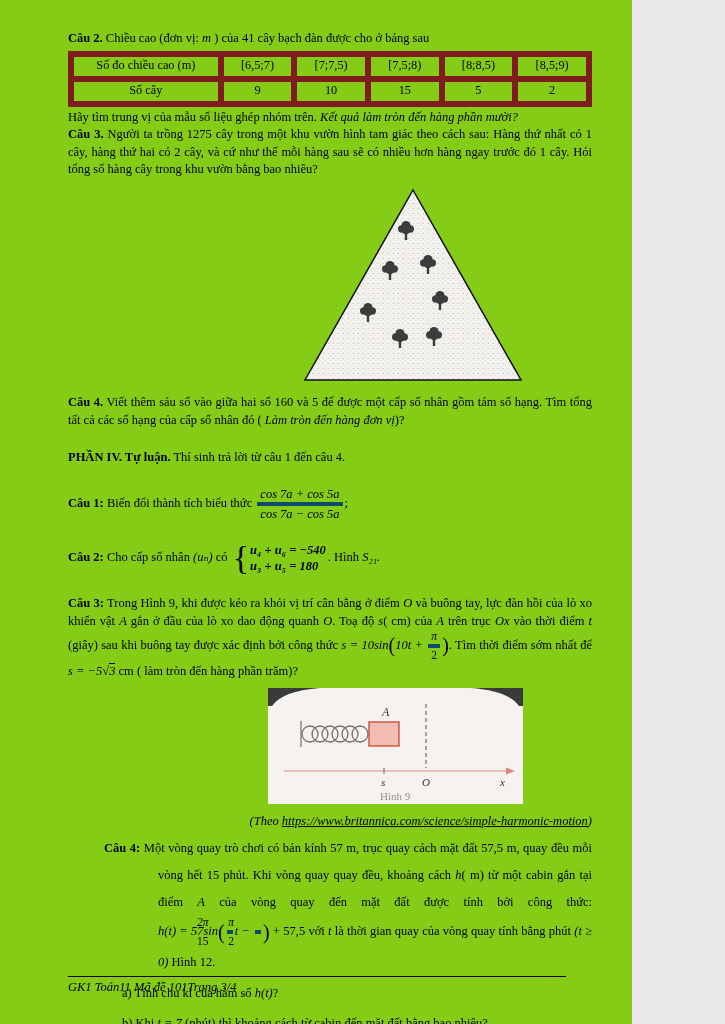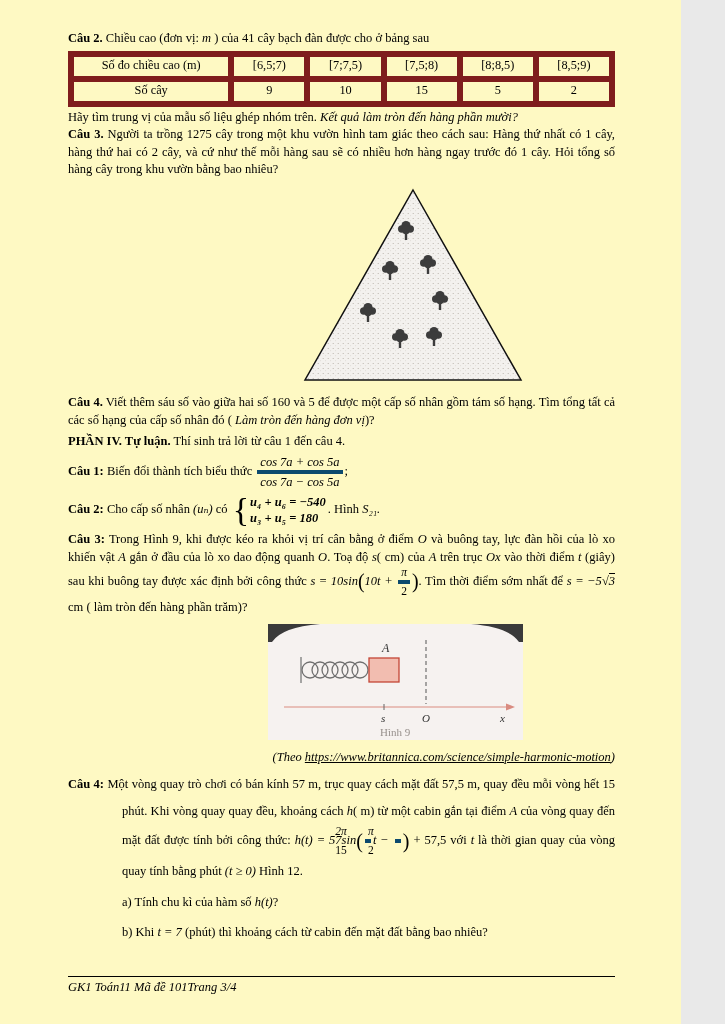--- a/index.html
+++ b/index.html
@@ -1,22 +1,22 @@
 <!DOCTYPE html>
 <html><head>
 <meta charset="utf-8">
 <style>
   html,body{margin:0;padding:0;background:#e9e9e9;}
-  .page{width:681px;height:1024px;background:#fef9c3;position:relative;box-sizing:border-box;
-        padding:30px 66px 0 68px;font-family:"Liberation Serif","DejaVu Serif","DejaVu Sans",serif;
+  .page{width:632px;height:1024px;background:#84cc16;position:relative;box-sizing:border-box;
+        padding:30px 40px 0 68px;font-family:"Liberation Serif","DejaVu Serif","DejaVu Sans",serif;
         font-size:12.5px;line-height:17.5px;color:#000;overflow:hidden;}
   p{margin:0;text-align:justify;}
   b{font-weight:bold;}
   .it{font-style:italic;}
-  .mt4{margin-top:4px;}
+  .mt4{margin-top:20px;}
   .stat-table{border-collapse:collapse;margin:3px auto 2px auto;}
   .stat-table td{border:6px solid #7f1d1d;text-align:center;padding:0 5px;height:19px;font-size:12.3px;}
   .stat-table td.first{width:170px;}
   .stat-table td.cell{width:66px;}
   .fig-triangle{margin:8px 0 6px 234px;}
   .fig-spring{margin:8px 0 2px 200px;}
   .frac{display:inline-block;vertical-align:middle;text-align:center;line-height:1.15;margin:0 2px;}
   .frac .num{display:block;padding:0 3px 1px 3px;border-bottom:4px solid #0c4a6e;}
   .frac .den{display:block;padding:1px 3px 0 3px;text-align:center;}
   .frac.small{font-size:11.5px;}
@@ -24,21 +24,21 @@
   .cases .brace{font-size:34px;font-weight:400;line-height:1;margin-right:1px;}
   .cases .stack{display:inline-block;text-align:left;line-height:1.3;font-style:italic;font-weight:bold;}
   .cases .stack span{display:block;}
   .bigp{font-size:160%;vertical-align:middle;font-weight:400;}
   .math{white-space:nowrap;}
   .sqrt{white-space:nowrap;}
   .sqrt .rad{border-top:1px solid #000;font-style:italic;}
   .attr{text-align:right;font-style:italic;margin:3px 0 5px 0;}
   .attr .link{text-decoration:underline;cursor:pointer;}
   .hang{padding-left:54px;text-indent:-54px;}
-  .roomy{line-height:27px;}
+  .roomy{line-height:27px;margin-left:36px;}
   .subitem{margin:5px 0 0 54px;line-height:25px;}
   .footer{position:absolute;left:68px;right:66px;bottom:28px;border-top:1px solid #000;
           display:flex;font-style:italic;padding-top:2px;}
   svg text{font-family:"Liberation Serif","DejaVu Serif",serif;}
 </style>
 </head>
 <body>
 
 <div class="page">
 

